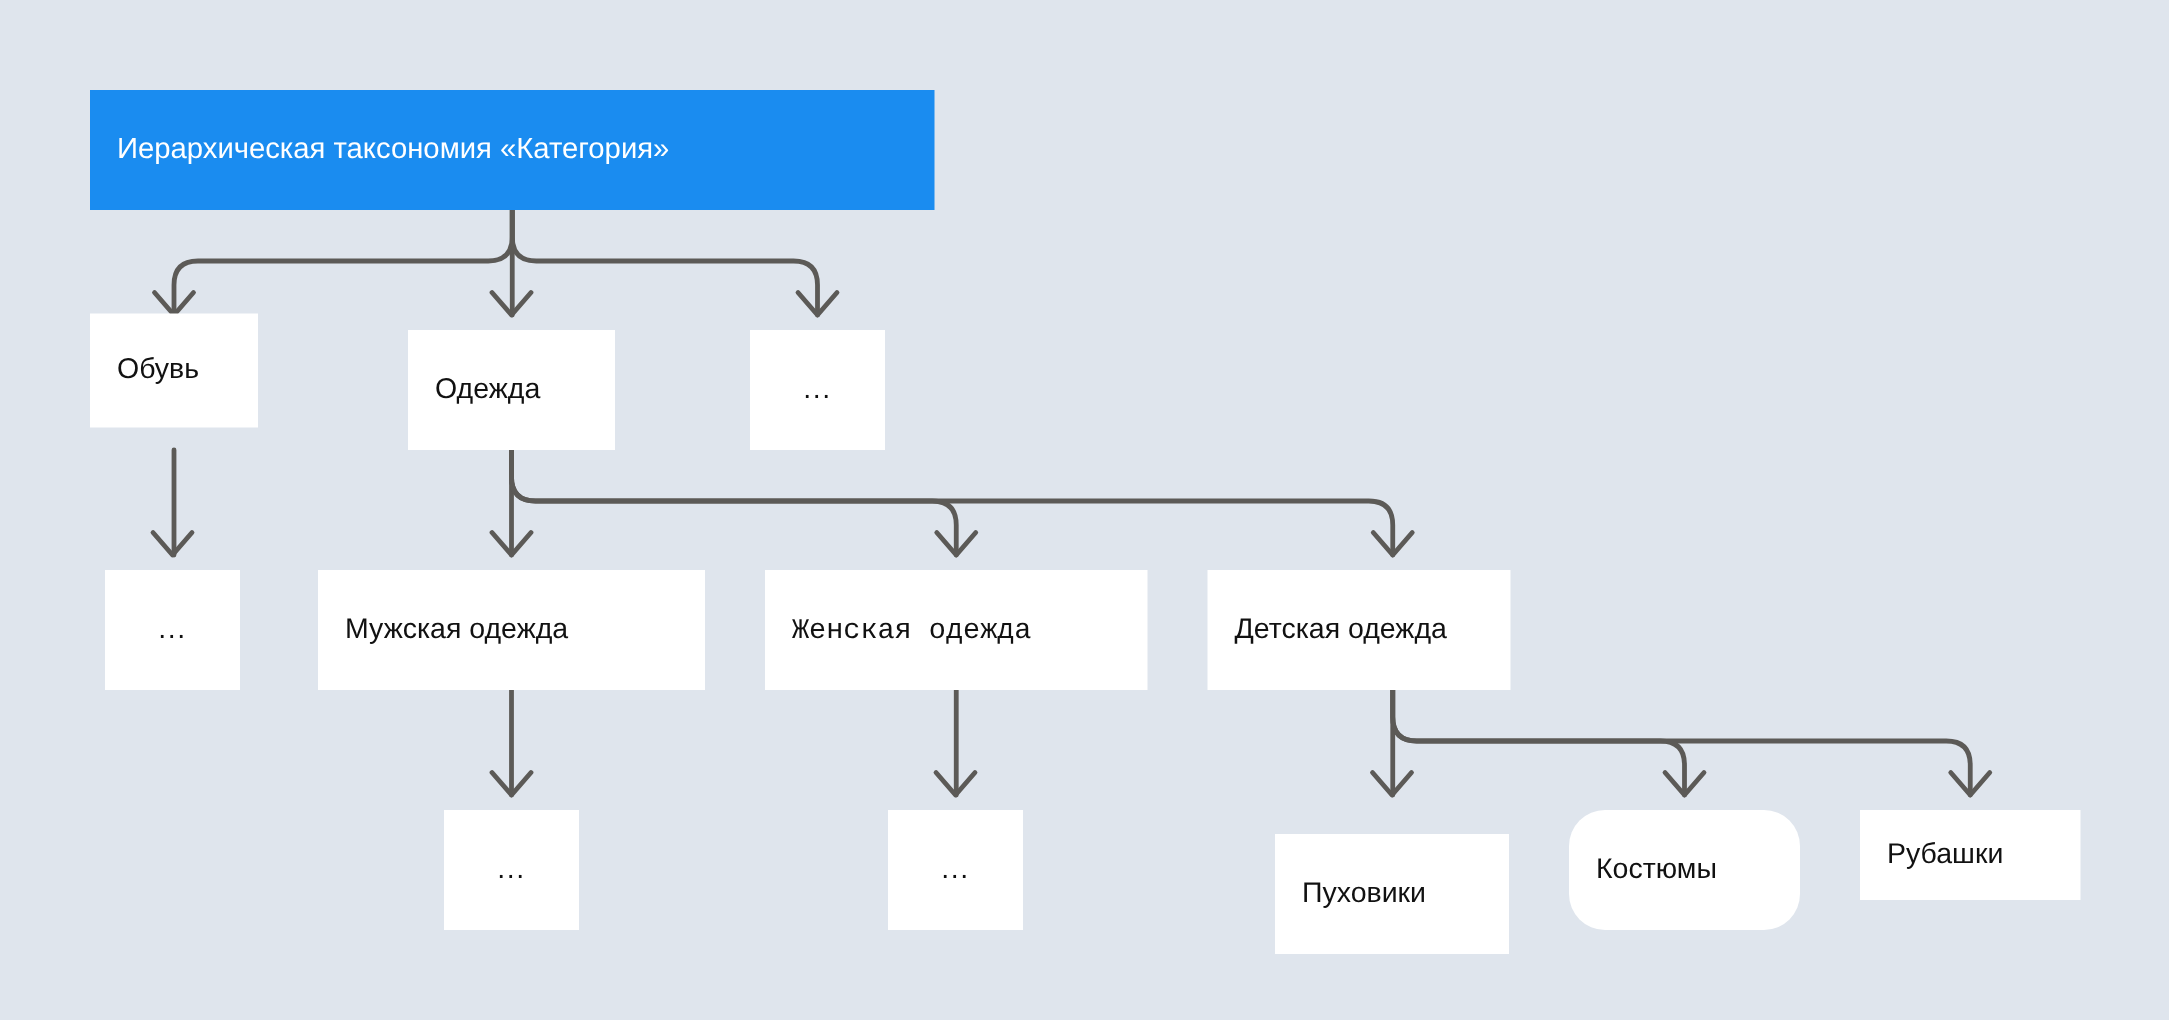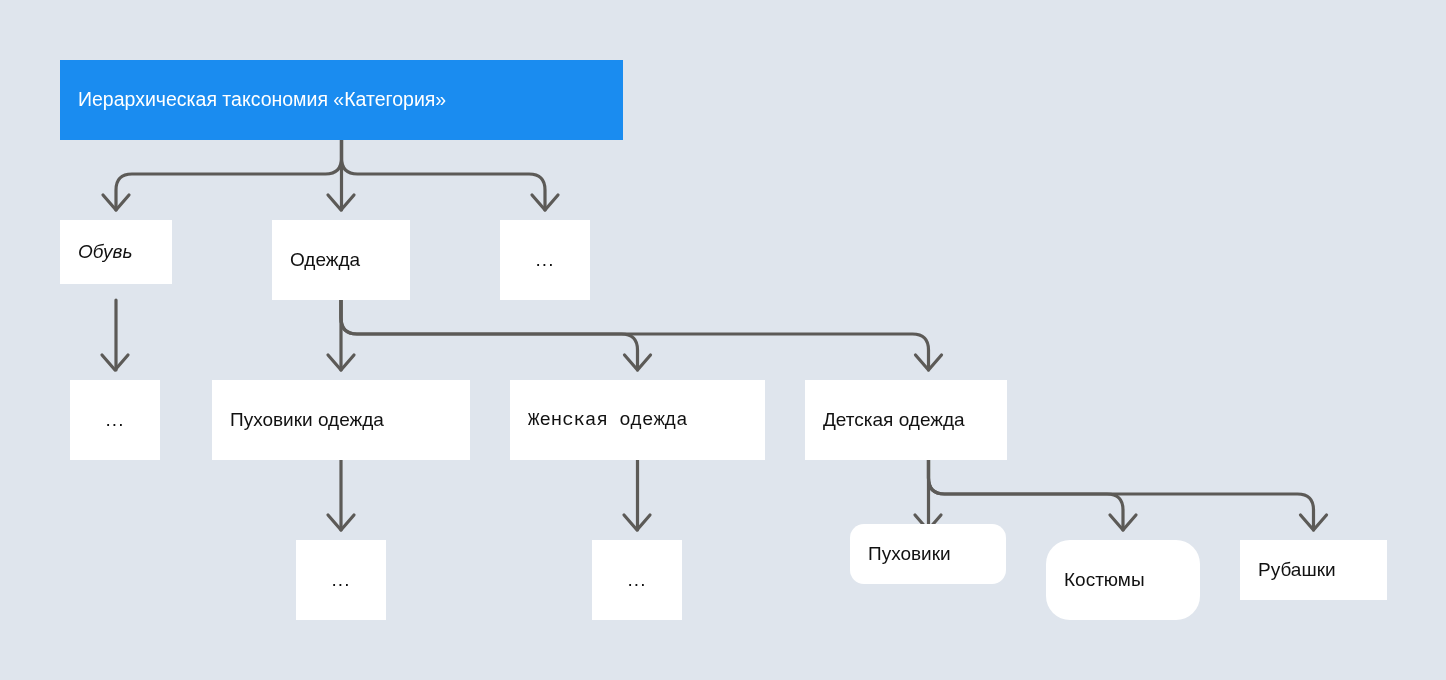--- a/index.html
+++ b/index.html
@@ -78,27 +78,27 @@
       <path d="M 928.5 460 L 928.5 530" fill="none" stroke="#5c5a57" stroke-width="3.2" stroke-linecap="round" stroke-linejoin="round"></path>
       <path d="M 915 515 L 928 530 L 941 515" fill="none" stroke="#5c5a57" stroke-width="3.2" stroke-linecap="round" stroke-linejoin="round"></path>
       <path d="M 928.5 460 L 928.5 478 Q 928.5 494 944.5 494 L 1107 494 Q 1123 494 1123 510 L 1123 530" fill="none" stroke="#5c5a57" stroke-width="3.2" stroke-linecap="round" stroke-linejoin="round"></path>
       <path d="M 1110 515 L 1123 530 L 1136 515" fill="none" stroke="#5c5a57" stroke-width="3.2" stroke-linecap="round" stroke-linejoin="round"></path>
       <path d="M 928.5 460 L 928.5 478 Q 928.5 494 944.5 494 L 1297.5 494 Q 1313.5 494 1313.5 510 L 1313.5 530" fill="none" stroke="#5c5a57" stroke-width="3.2" stroke-linecap="round" stroke-linejoin="round"></path>
       <path d="M 1300.5 515 L 1313.5 530 L 1326.5 515" fill="none" stroke="#5c5a57" stroke-width="3.2" stroke-linecap="round" stroke-linejoin="round"></path>
     </svg>
 
   <div id="node-layer">
       <div class="node root" style="left: 60px; top: 60px; width: 563px; height: 80px;">Иерархическая таксономия «Категория»</div>
-      <div class="node" style="left: 60px; top: 220px; width: 112px; height: 64px; font-style: italic;">Обувь</div>
+      <div class="node" style="left: 60px; top: 209px; width: 112px; height: 76px;">Обувь</div>
       <div class="node" style="left: 272px; top: 220px; width: 138px; height: 80px;">Одежда</div>
       <div class="node ellipsis" style="left: 500px; top: 220px; width: 90px; height: 80px;">...</div>
       <div class="node ellipsis" style="left: 70px; top: 380px; width: 90px; height: 80px;">...</div>
-      <div class="node" style="left: 212px; top: 380px; width: 258px; height: 80px;">Пуховики одежда</div>
+      <div class="node" style="left: 212px; top: 380px; width: 258px; height: 80px;">Мужская одежда</div>
       <div class="node" style="left: 510px; top: 380px; width: 255px; height: 80px; font-family: Liberation Mono, monospace;">Женская одежда</div>
       <div class="node" style="left: 805px; top: 380px; width: 202px; height: 80px;">Детская одежда</div>
       <div class="node ellipsis" style="left: 296px; top: 540px; width: 90px; height: 80px;">...</div>
       <div class="node ellipsis" style="left: 592px; top: 540px; width: 90px; height: 80px;">...</div>
-      <div class="node" style="left: 850px; top: 524px; width: 156px; height: 60px; border-radius: 14px;">Пуховики</div>
+      <div class="node" style="left: 850px; top: 556px; width: 156px; height: 80px;">Пуховики</div>
       <div class="node" style="left: 1046px; top: 540px; width: 154px; height: 80px; border-radius: 24px;">Костюмы</div>
       <div class="node" style="left: 1240px; top: 540px; width: 147px; height: 60px;">Рубашки</div>
     </div>
 
 </div>
 
 </body></html>

